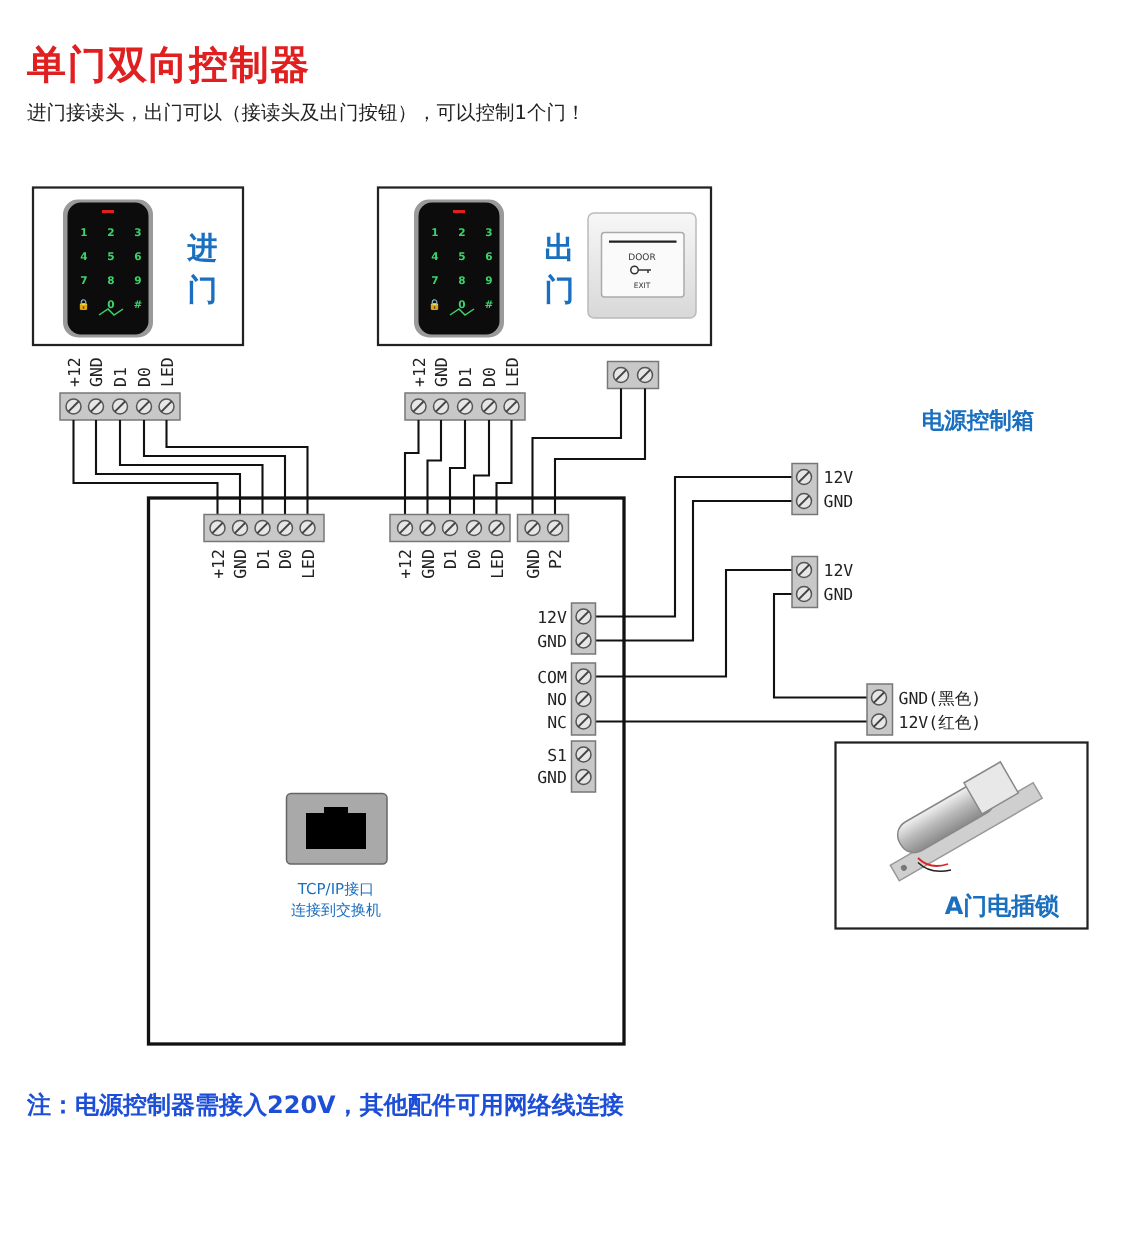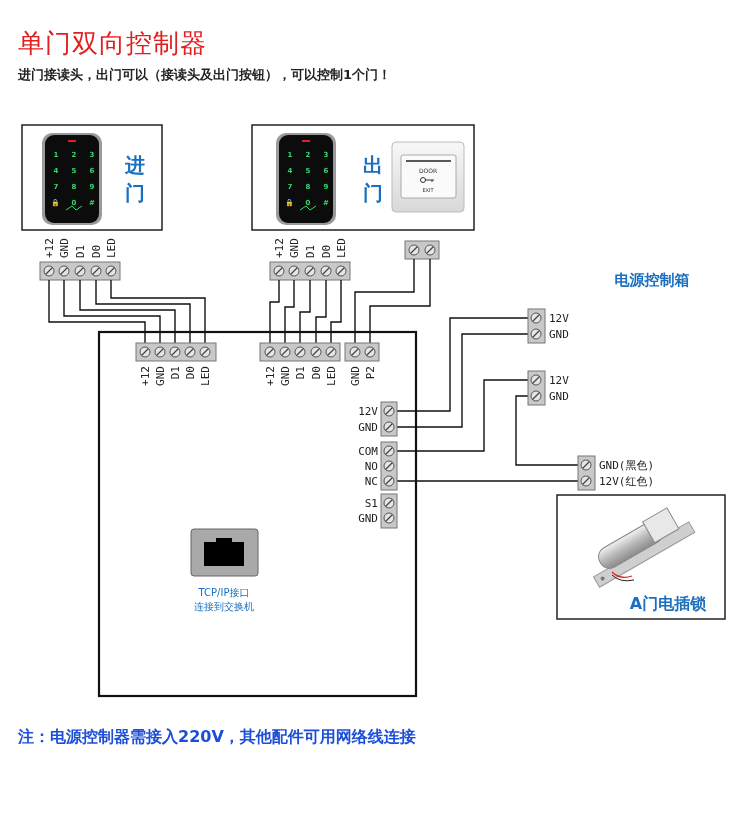--- a/index.html
+++ b/index.html
@@ -1,18 +1,18 @@
 <!DOCTYPE html>
 <html><head>
 <meta charset="utf-8">
 <style>
   html,body{margin:0;padding:0;background:#fff;}
   body{width:750px;height:823px;position:relative;overflow:hidden;font-family:"DejaVu Sans",sans-serif;}
-  .title{position:absolute;left:18px;top:26px;font-size:26px;color:#e02020;letter-spacing:1px;}
-  .subtitle{position:absolute;left:18px;top:66px;font-size:13px;color:#222;font-weight:bold;}
+  .title{position:absolute;left:18px;top:26px;font-size:26px;color:#e02020;letter-spacing:1px;font-weight:bold;}
+  .subtitle{position:absolute;left:18px;top:66px;font-size:13px;color:#222;font-weight:normal;}
   .footer{position:absolute;left:18px;top:727px;font-size:16px;color:#1d4ed8;font-weight:bold;}
   svg{position:absolute;left:0;top:0;}
   .pin{font-family:"DejaVu Sans Mono",monospace;font-size:11px;fill:#222;}
   .rlabel{font-family:"DejaVu Sans Mono",monospace;font-size:11px;fill:#222;}
   .blue{fill:#1a6fbf;font-weight:bold;}
 </style>
 </head>
 <body>
 
 <div class="title">单门双向控制器</div>

